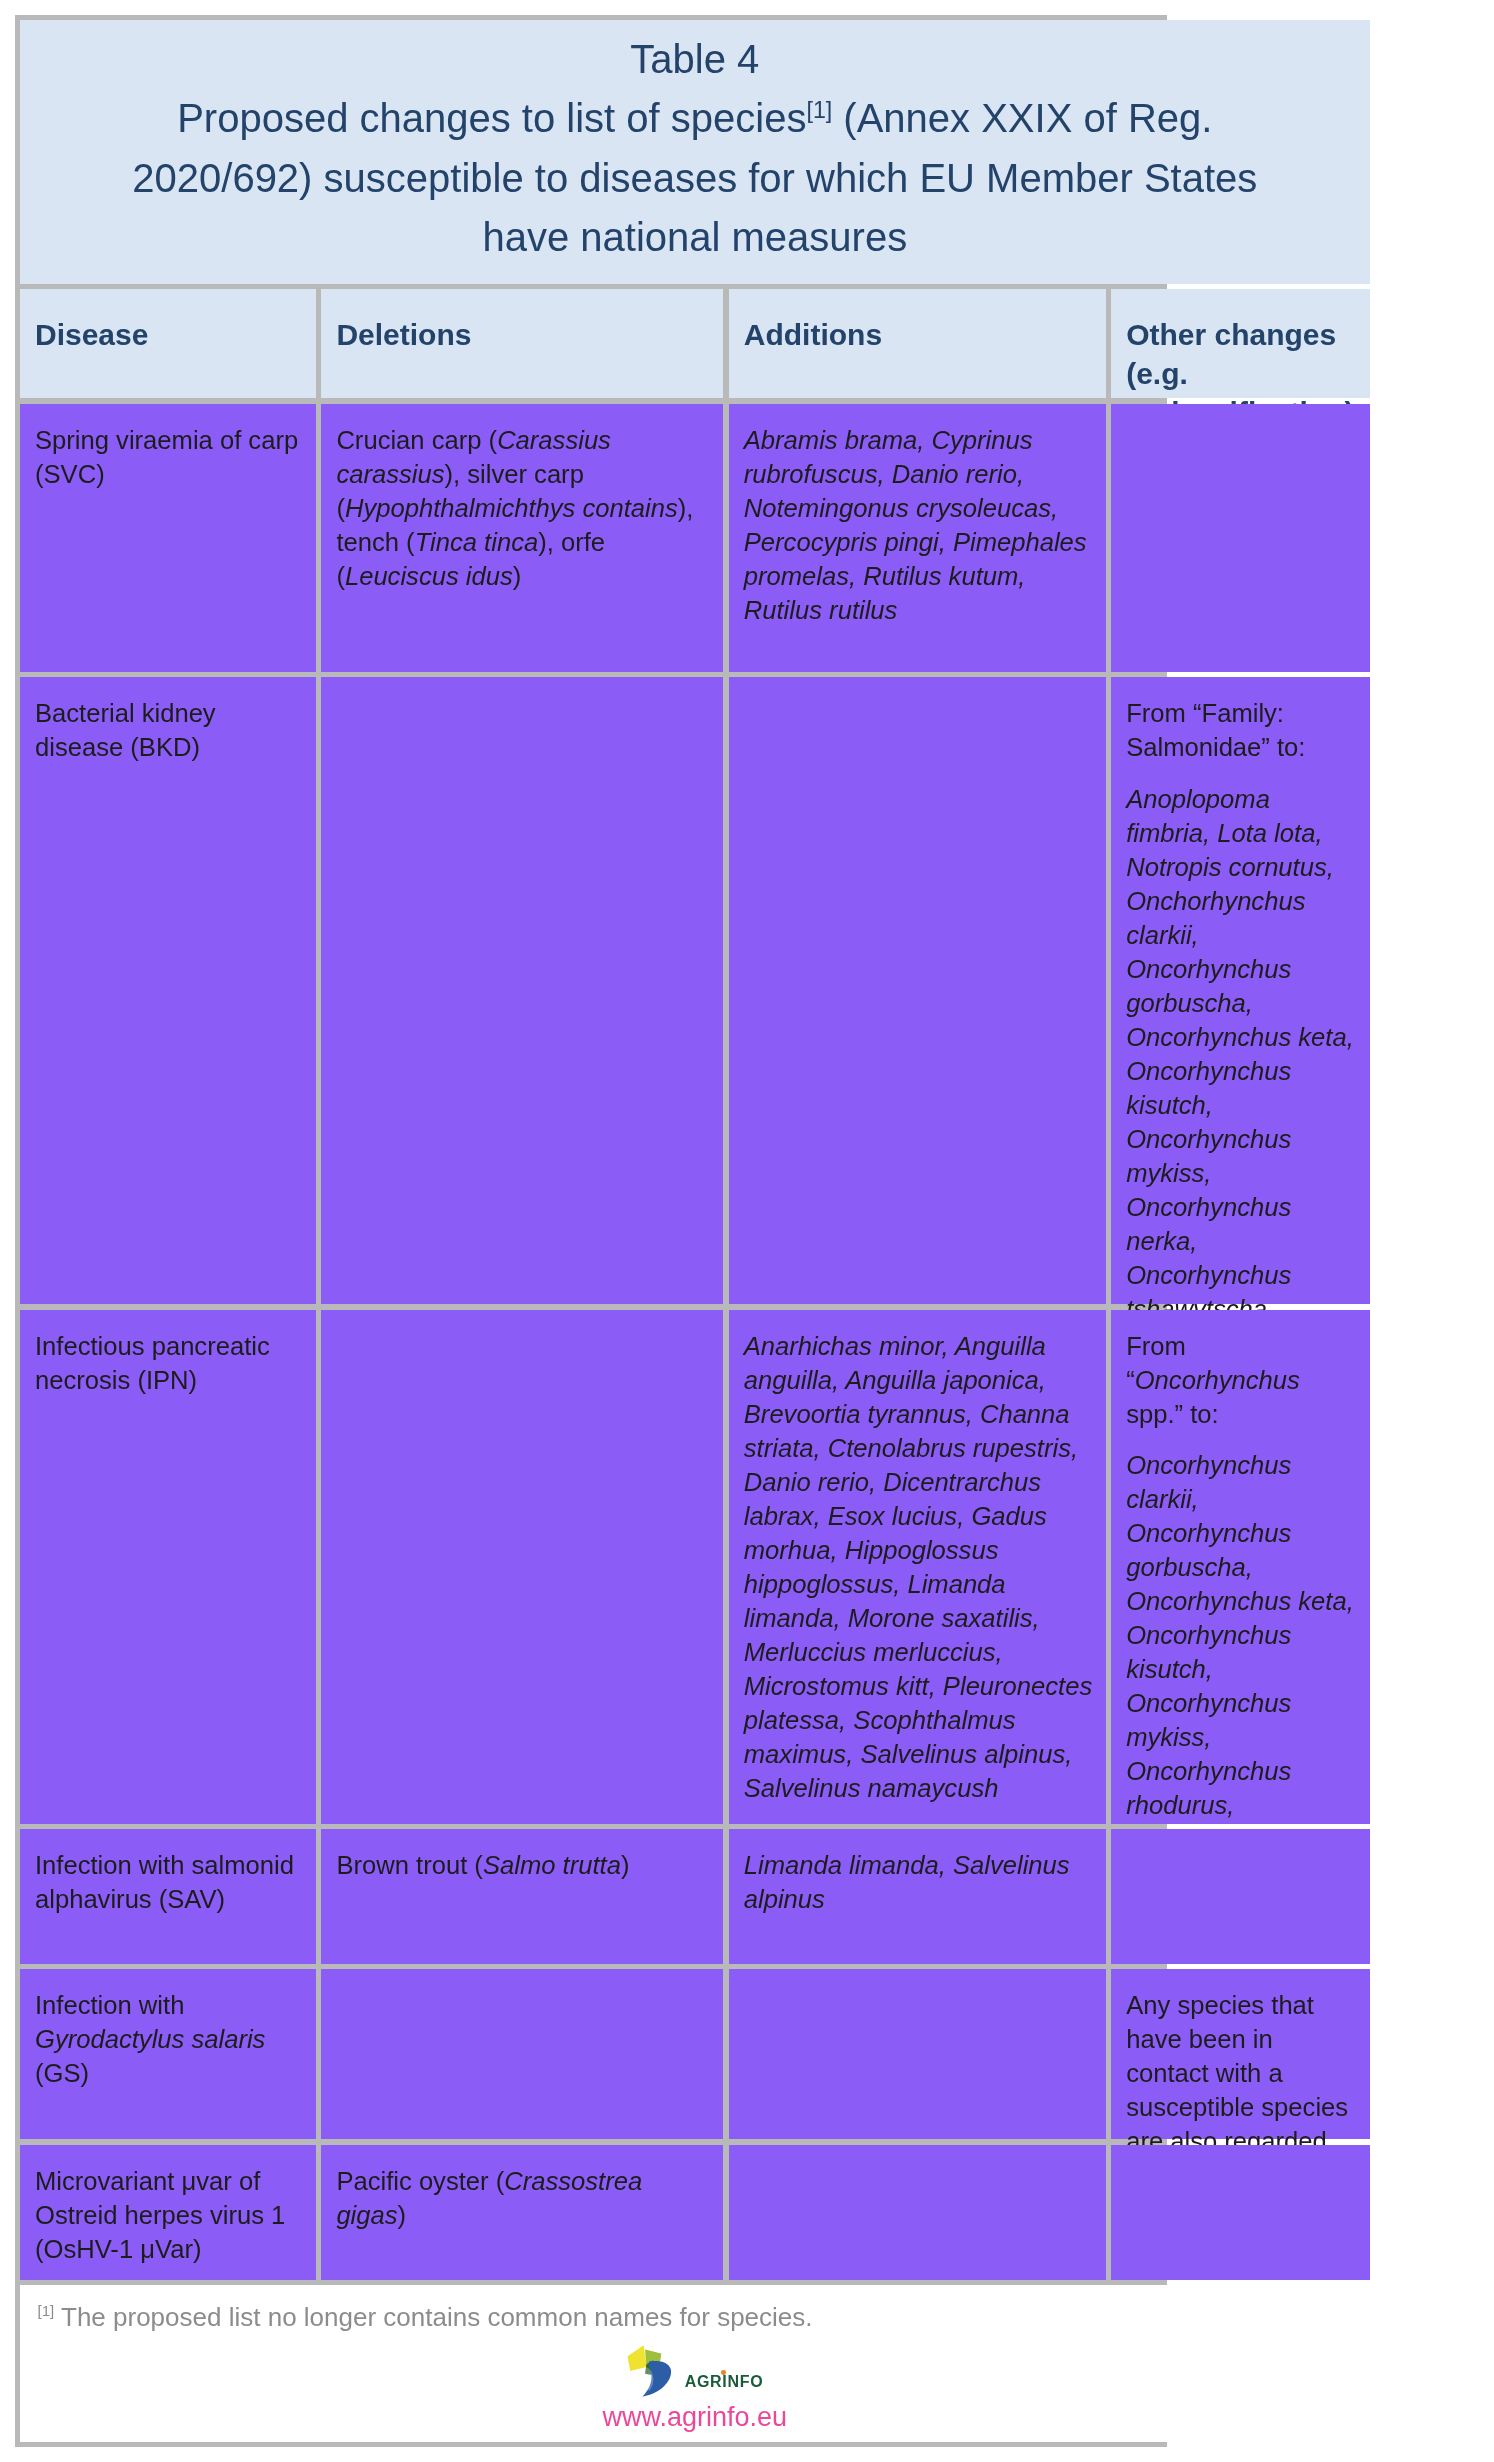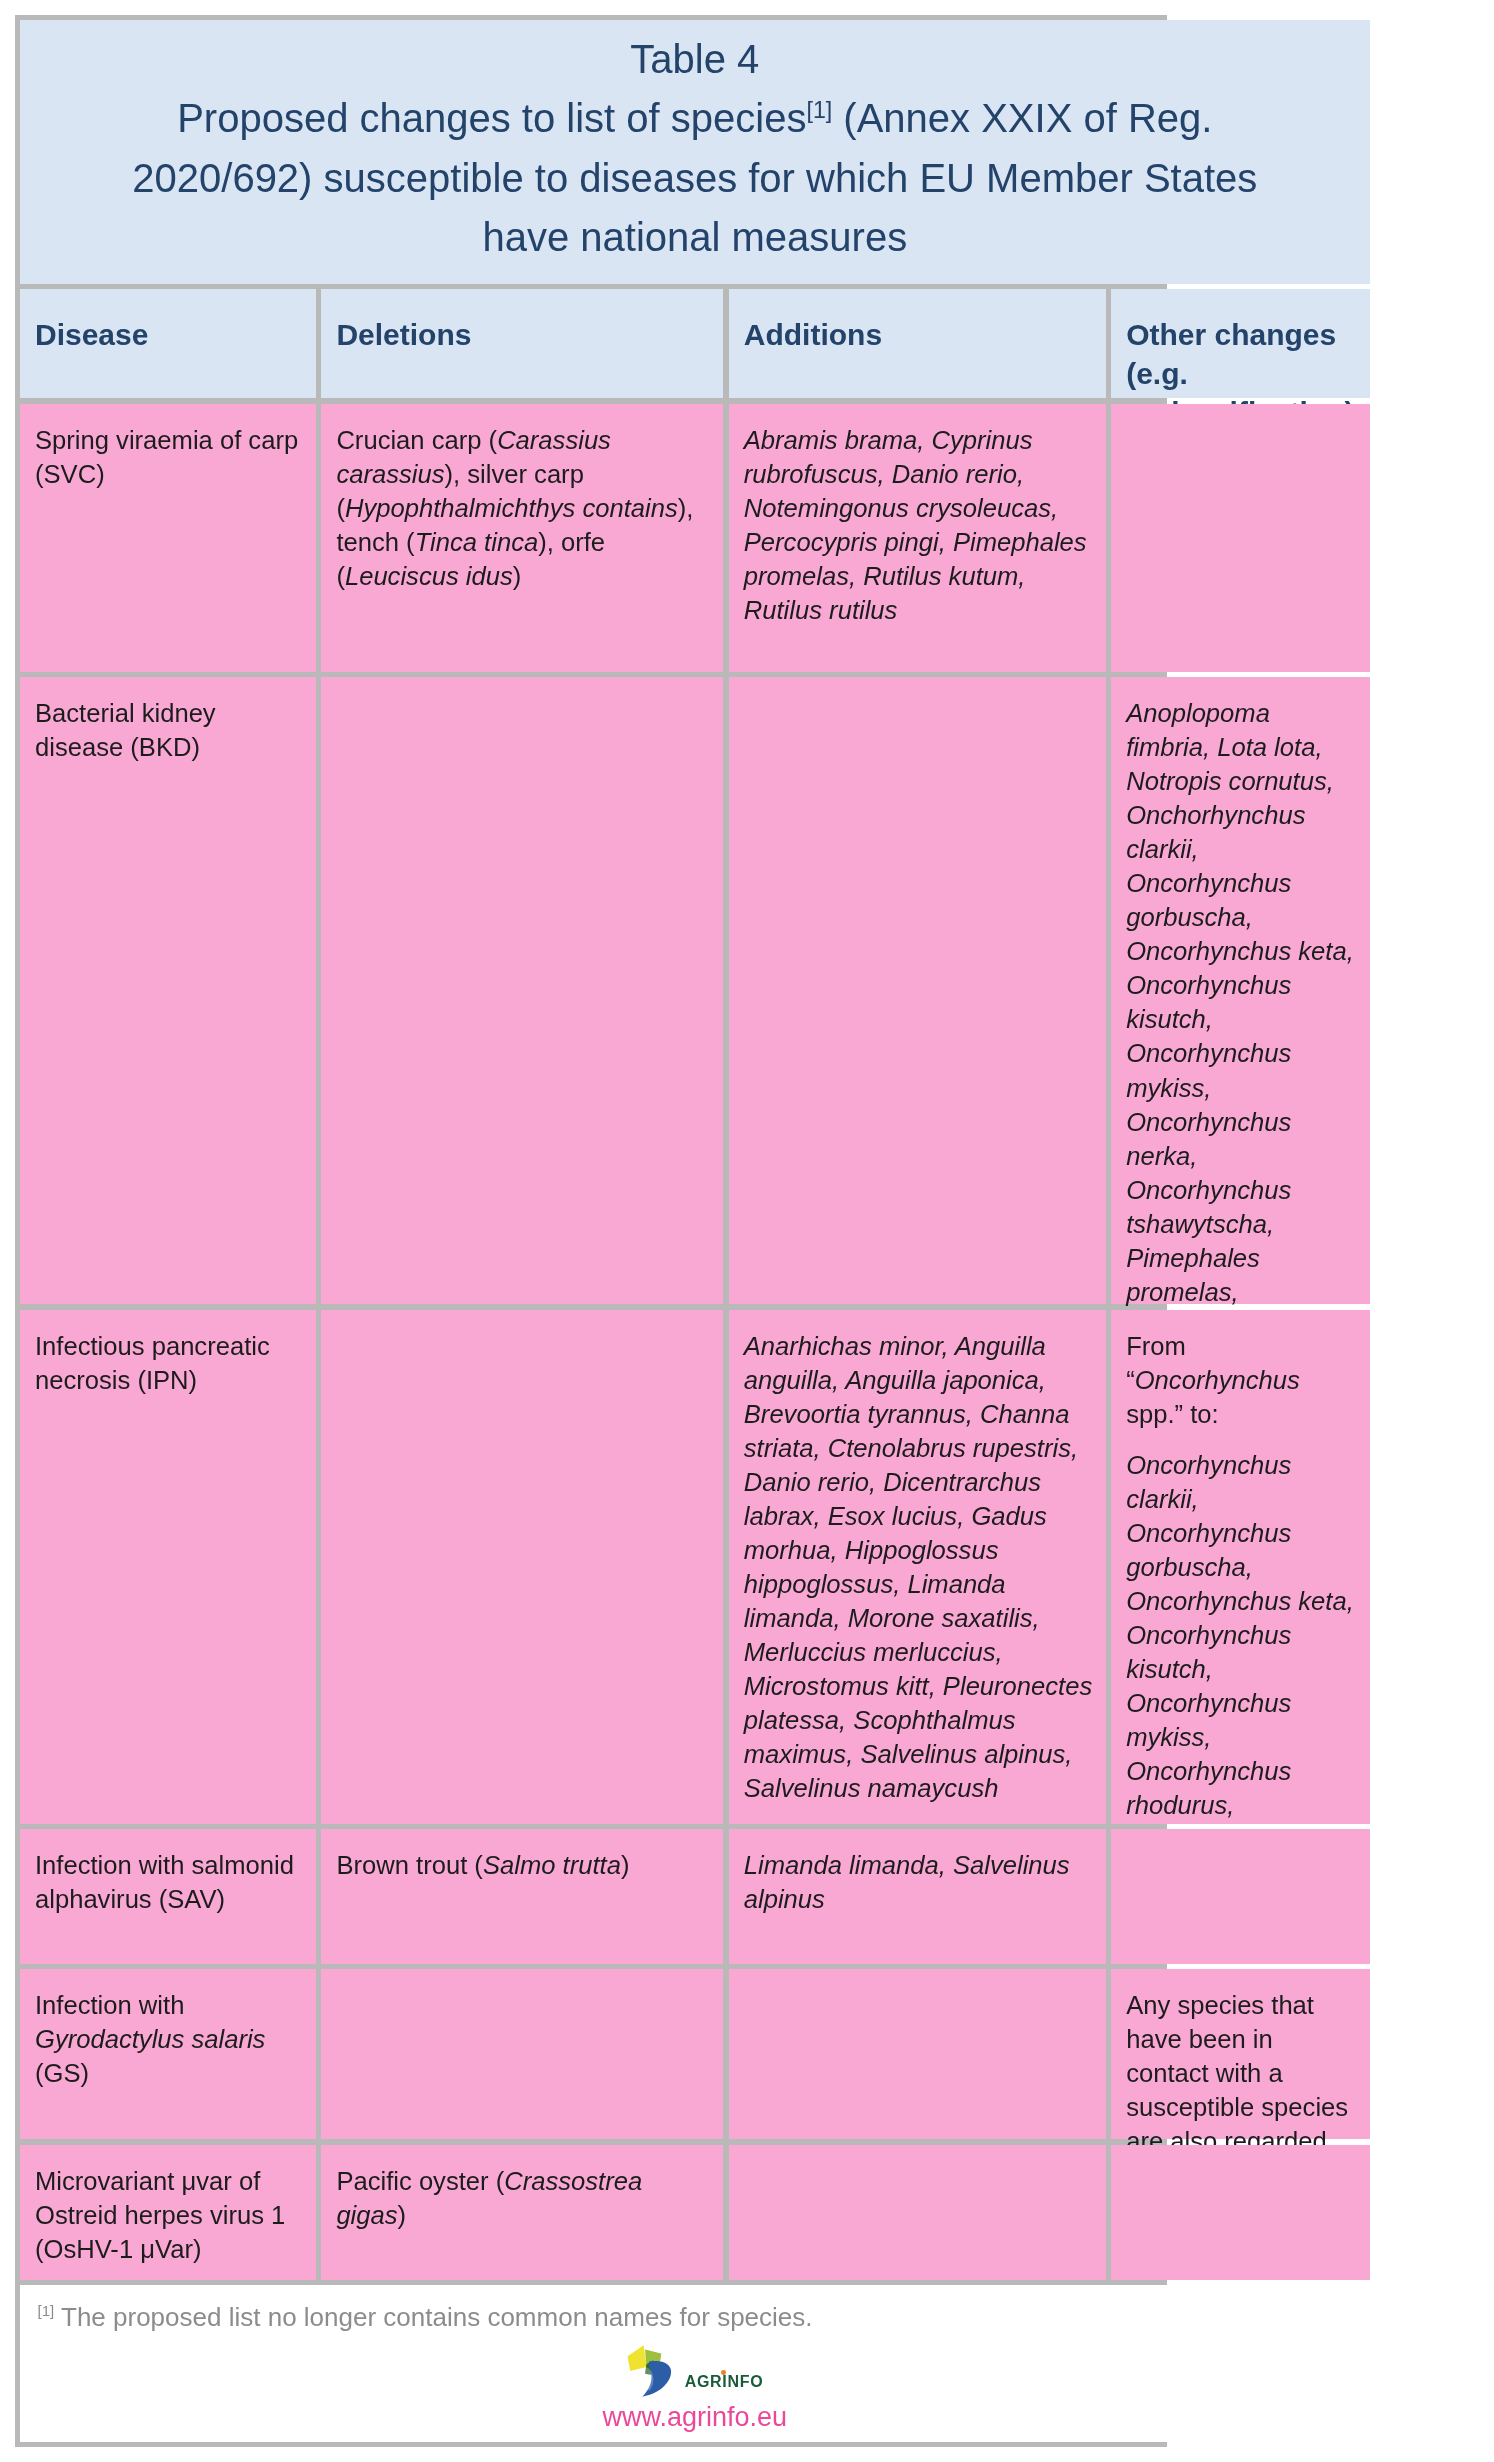--- a/index.html
+++ b/index.html
@@ -31,21 +31,21 @@
   }
   .header-cell {
     background:#d9e5f2;
     color:#23436b;
     font-size:30px;
     line-height:1.3;
     padding:25.6px 15px 6.7px 15px;
     font-weight:bold;
   }
   .cell {
-    background:#f9a8d4;
+    background:#8b5cf6;
     font-size:25.6px;
     line-height:1.33;
     padding:19px 13.5px 13.5px 15px;
   }
   .cell p + p { margin-top:17.5px; }
   .it { font-style:italic; }
   sup { font-size:58%; vertical-align:super; line-height:0; }
   .footer-block {
     grid-column:1 / -1;
     background:#ffffff;
@@ -92,20 +92,21 @@
         <p><span class="it">Abramis brama, Cyprinus rubrofuscus, Danio rerio, Notemingonus crysoleucas, Percocypris pingi, Pimephales promelas, Rutilus kutum, Rutilus rutilus</span></p>
       </div>
     <div class="cell"></div>
 
     <div class="cell">
         <p><span>Bacterial kidney disease (BKD)</span></p>
       </div>
     <div class="cell"></div>
     <div class="cell"></div>
     <div class="cell">
+      <p><span>From “Family: Salmonidae” to:</span></p>
       <p><span class="it">Anoplopoma fimbria, Lota lota, Notropis cornutus, Onchorhynchus clarkii, Oncorhynchus gorbuscha, Oncorhynchus keta, Oncorhynchus kisutch, Oncorhynchus mykiss, Oncorhynchus nerka, Oncorhynchus tshawytscha, Pimephales promelas, Plecoglossus altivelis, Salvelinus alpinus, Salvelinus fontinalis, Salvelinus namaycush, Salmo salar, Salmo trutta, Thymallus thymallus</span></p>
     </div>
 
     <div class="cell">
         <p><span>Infectious pancreatic necrosis (IPN)</span></p>
       </div>
     <div class="cell"></div>
     <div class="cell">
         <p><span class="it">Anarhichas minor, Anguilla anguilla, Anguilla japonica, Brevoortia tyrannus, Channa striata, Ctenolabrus rupestris, Danio rerio, Dicentrarchus labrax, Esox lucius, Gadus morhua, Hippoglossus hippoglossus, Limanda limanda, Morone saxatilis, Merluccius merluccius, Microstomus kitt, Pleuronectes platessa, Scophthalmus maximus, Salvelinus alpinus, Salvelinus namaycush</span></p>
       </div>

